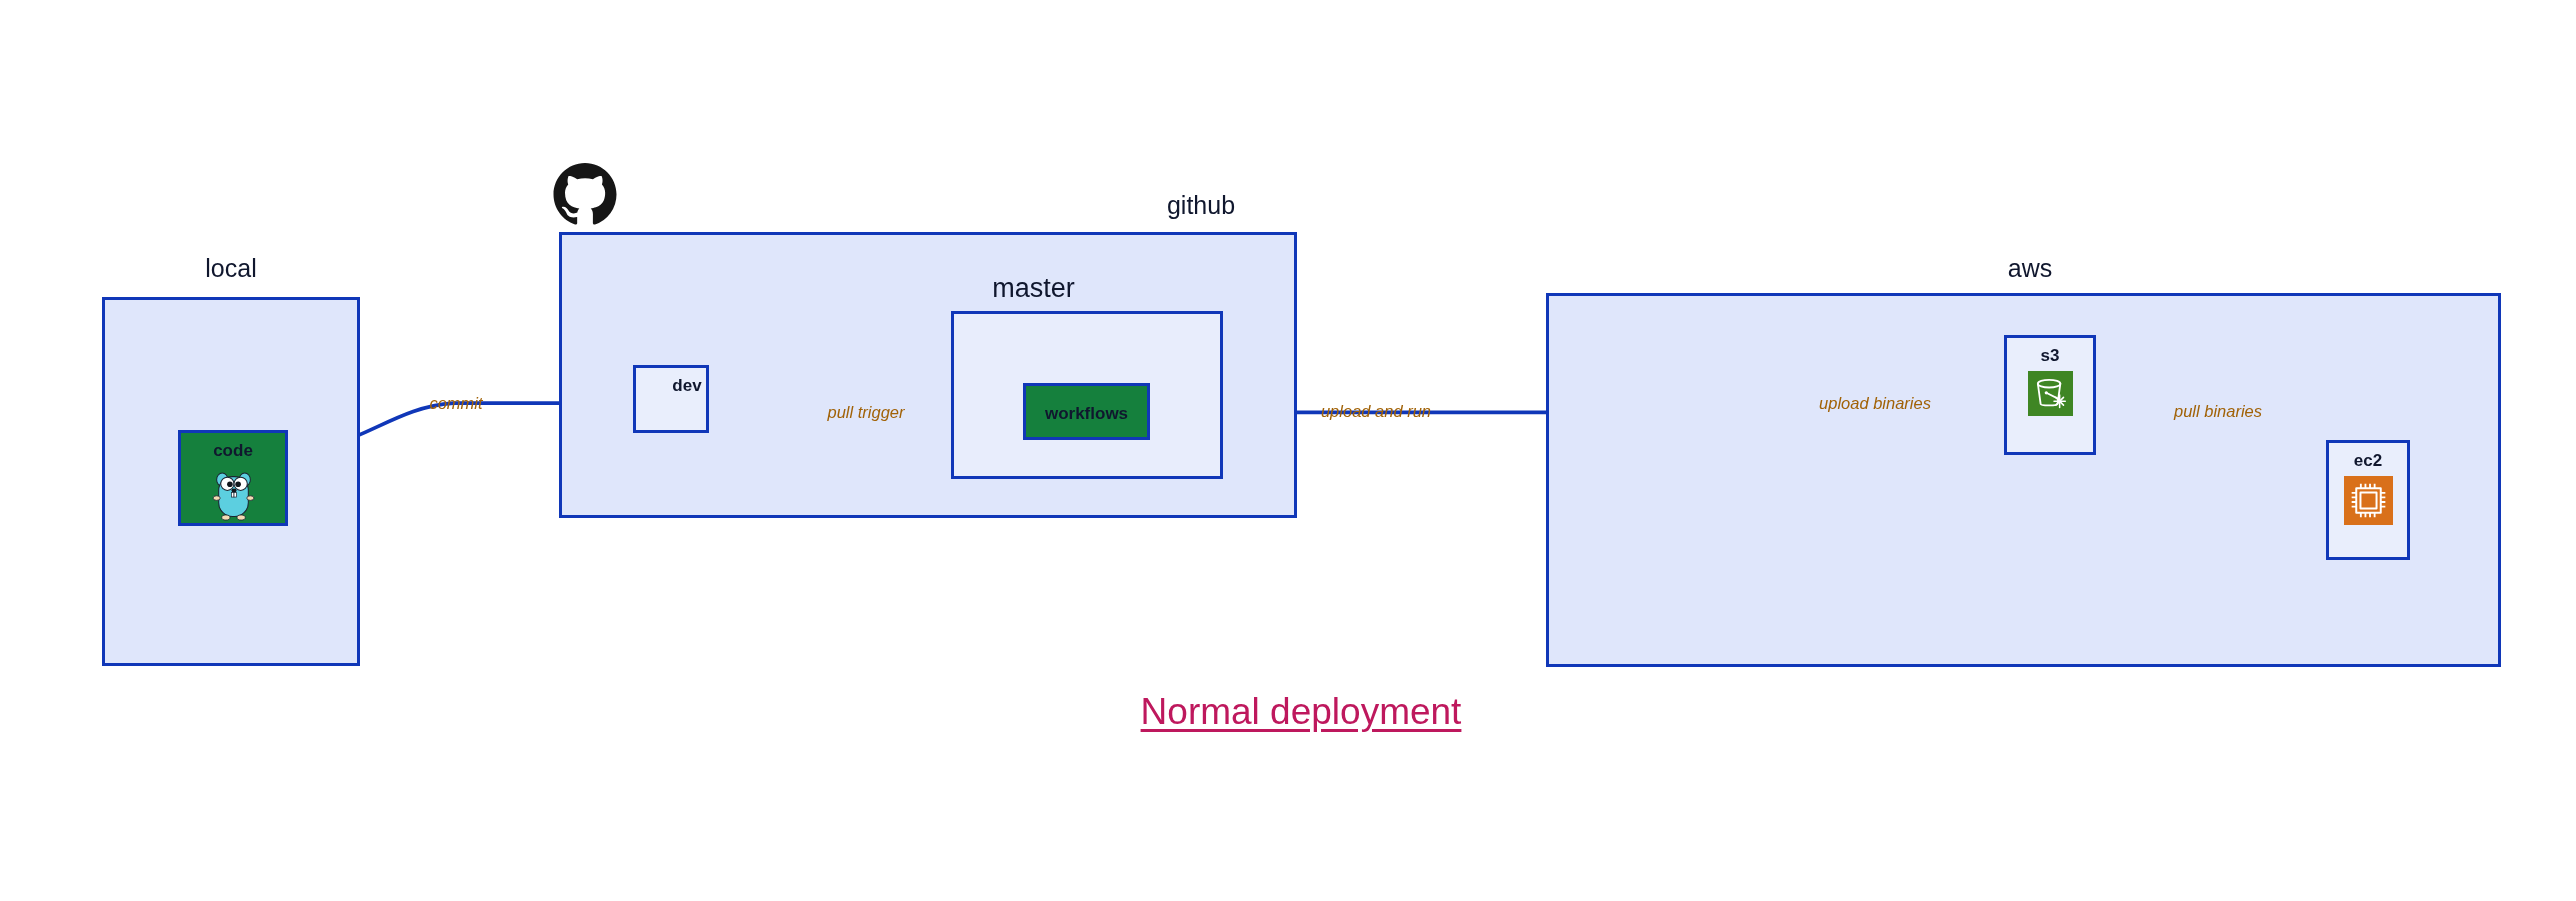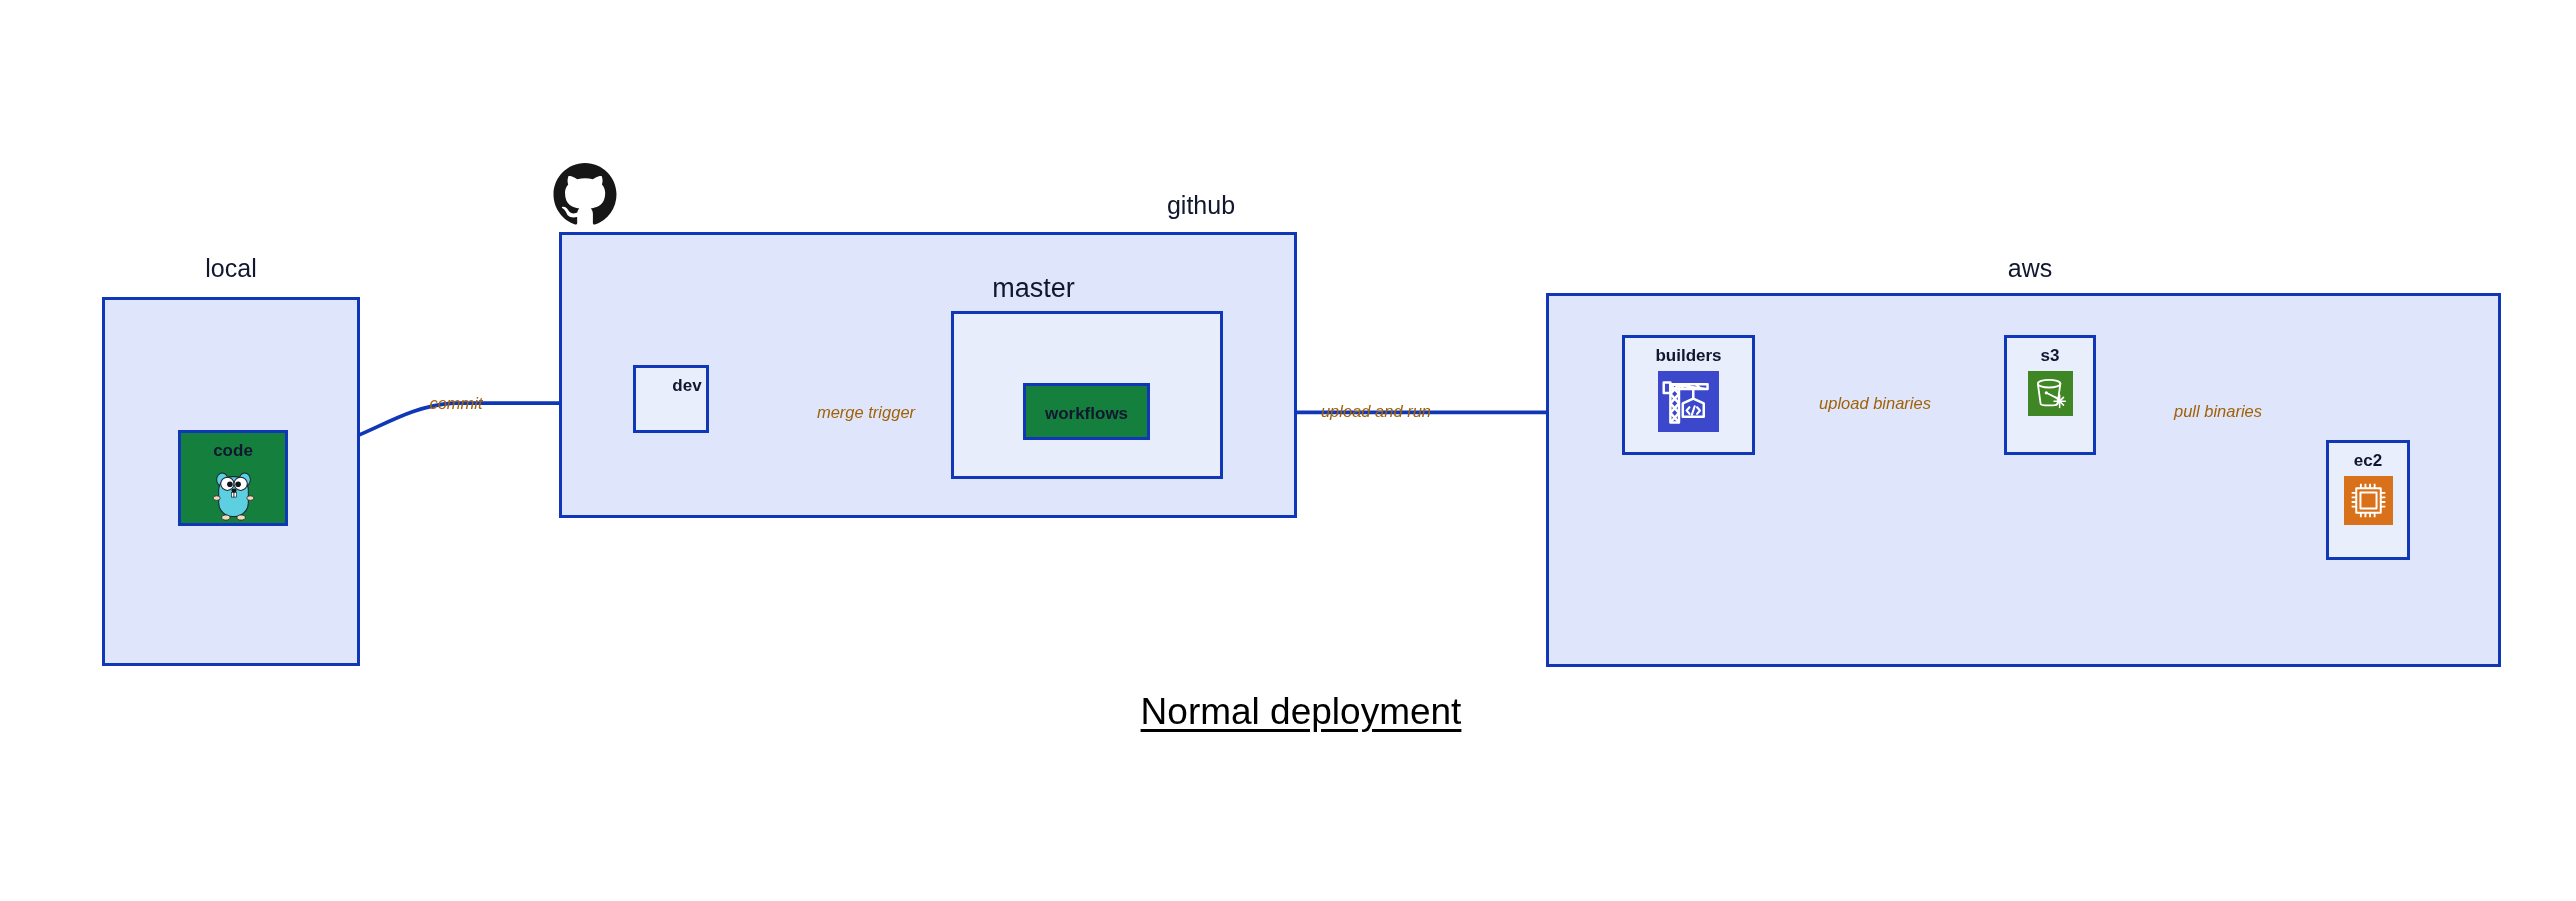--- a/index.html
+++ b/index.html
@@ -67,21 +67,21 @@
     color: #a16207;
     font-size: 16.5px;
     font-style: italic;
     line-height: 1;
     white-space: nowrap;
     transform: translate(-50%, -50%);
   }
   
   .caption {
     position: absolute;
-    color: #000000;
+    color: #be185d;
     font-size: 37px;
     line-height: 1;
     text-decoration: underline;
     text-underline-offset: 5.2px;
     white-space: nowrap;
     transform: translateX(-50%);
   }
   svg.edges {
     position: absolute;
     left: 0;
@@ -172,49 +172,20 @@
   <div class="group-label" style="left:951px; top:275px; width:165px; font-size:27px;">master</div>
   <div class="subgroup" style="left:951px; top:311px; width:272px; height:168px;"></div>
 
   <div class="node pale" style="left:1023px; top:383px; width:127px; height:57px;">
     <span class="node-label" style="margin-top:18.5px;">workflows</span>
   </div>
 
   <div class="group-label" style="left:1901px; top:256px; width:258px;">aws</div>
   <div class="group" style="left:1546px; top:293px; width:955px; height:374px;"></div>
 
-  <div class="node" style="left:1622px; top:335px; width:133px; height:120px;">
-    <span class="node-label">builders</span>
-    <span class="node-icon">
-      <svg width="61" height="61" viewBox="0 0 64 64">
-        <rect x="0" y="0" width="64" height="64" fill="#3b48cc"></rect>
-        <g fill="none" stroke="#ffffff" stroke-width="2.6" stroke-linejoin="round">
-
-          <path d="M13 14 L13 54 L22 54 L22 14 Z"></path>
-          <path d="M13 14 L22 24 M22 14 L13 24 M13 24 L22 34 M22 24 L13 34
-                   M13 34 L22 44 M22 34 L13 44 M13 44 L22 54 M22 44 L13 54"></path>
-
-          <rect x="6" y="12" width="7" height="11"></rect>
-
-          <path d="M13 14 L52 19 L13 19 Z"></path>
-          <path d="M22 14 L27 19 M31 14 L36 19 M40 14 L45 19"></path>
-          <path d="M13 14 L52 14 L52 19"></path>
-
-          <path d="M37 19 L37 29"></path>
-
-          <path d="M26 34 L37 29 L48 34 L48 48 L26 48 Z"></path>
-        </g>
-        <g fill="none" stroke="#ffffff" stroke-width="2.2" stroke-linecap="round" stroke-linejoin="round">
-          <path d="M33 38 L30 41.5 L33 45"></path>
-          <path d="M41 38 L44 41.5 L41 45"></path>
-          <path d="M38.5 37 L35.5 46"></path>
-        </g>
-      </svg>
-    </span>
-  </div>
 
   <div class="node" style="left:2004px; top:335px; width:92px; height:120px;">
     <span class="node-label">s3</span>
     <span class="node-icon">
       <svg width="45" height="45" viewBox="0 0 64 64">
         <rect x="0" y="0" width="64" height="64" fill="#3f8624"></rect>
         <g fill="none" stroke="#ffffff" stroke-width="2.6" stroke-linejoin="round" stroke-linecap="round">
 
           <ellipse cx="30" cy="18" rx="16" ry="5.5"></ellipse>
           <path d="M14 18 L18 47 C18 49.6 42 49.6 42 47 L46 18"></path>
@@ -250,21 +221,21 @@
 
           <path d="M16 22 L10 22 M16 28 L10 28 M16 34 L10 34 M16 40 L10 40"></path>
 
           <path d="M48 22 L54 22 M48 28 L54 28 M48 34 L54 34 M48 40 L54 40"></path>
         </g>
       </svg>
     </span>
   </div>
 
   <span class="edge-label" style="left:456px; top:403px;">commit</span>
-  <span class="edge-label" style="left:866px; top:412px;">merge trigger</span>
+  <span class="edge-label" style="left:866px; top:412px;">pull trigger</span>
   <span class="edge-label" style="left:1376px; top:411px;">upload and run</span>
   <span class="edge-label" style="left:1875px; top:403px;">upload binaries</span>
   <span class="edge-label" style="left:2218px; top:411px;">pull binaries</span>
 
   <div class="caption" style="left:1301px; top:693px;">Normal deployment</div>
 
 </div>
 
 
 </body></html>

